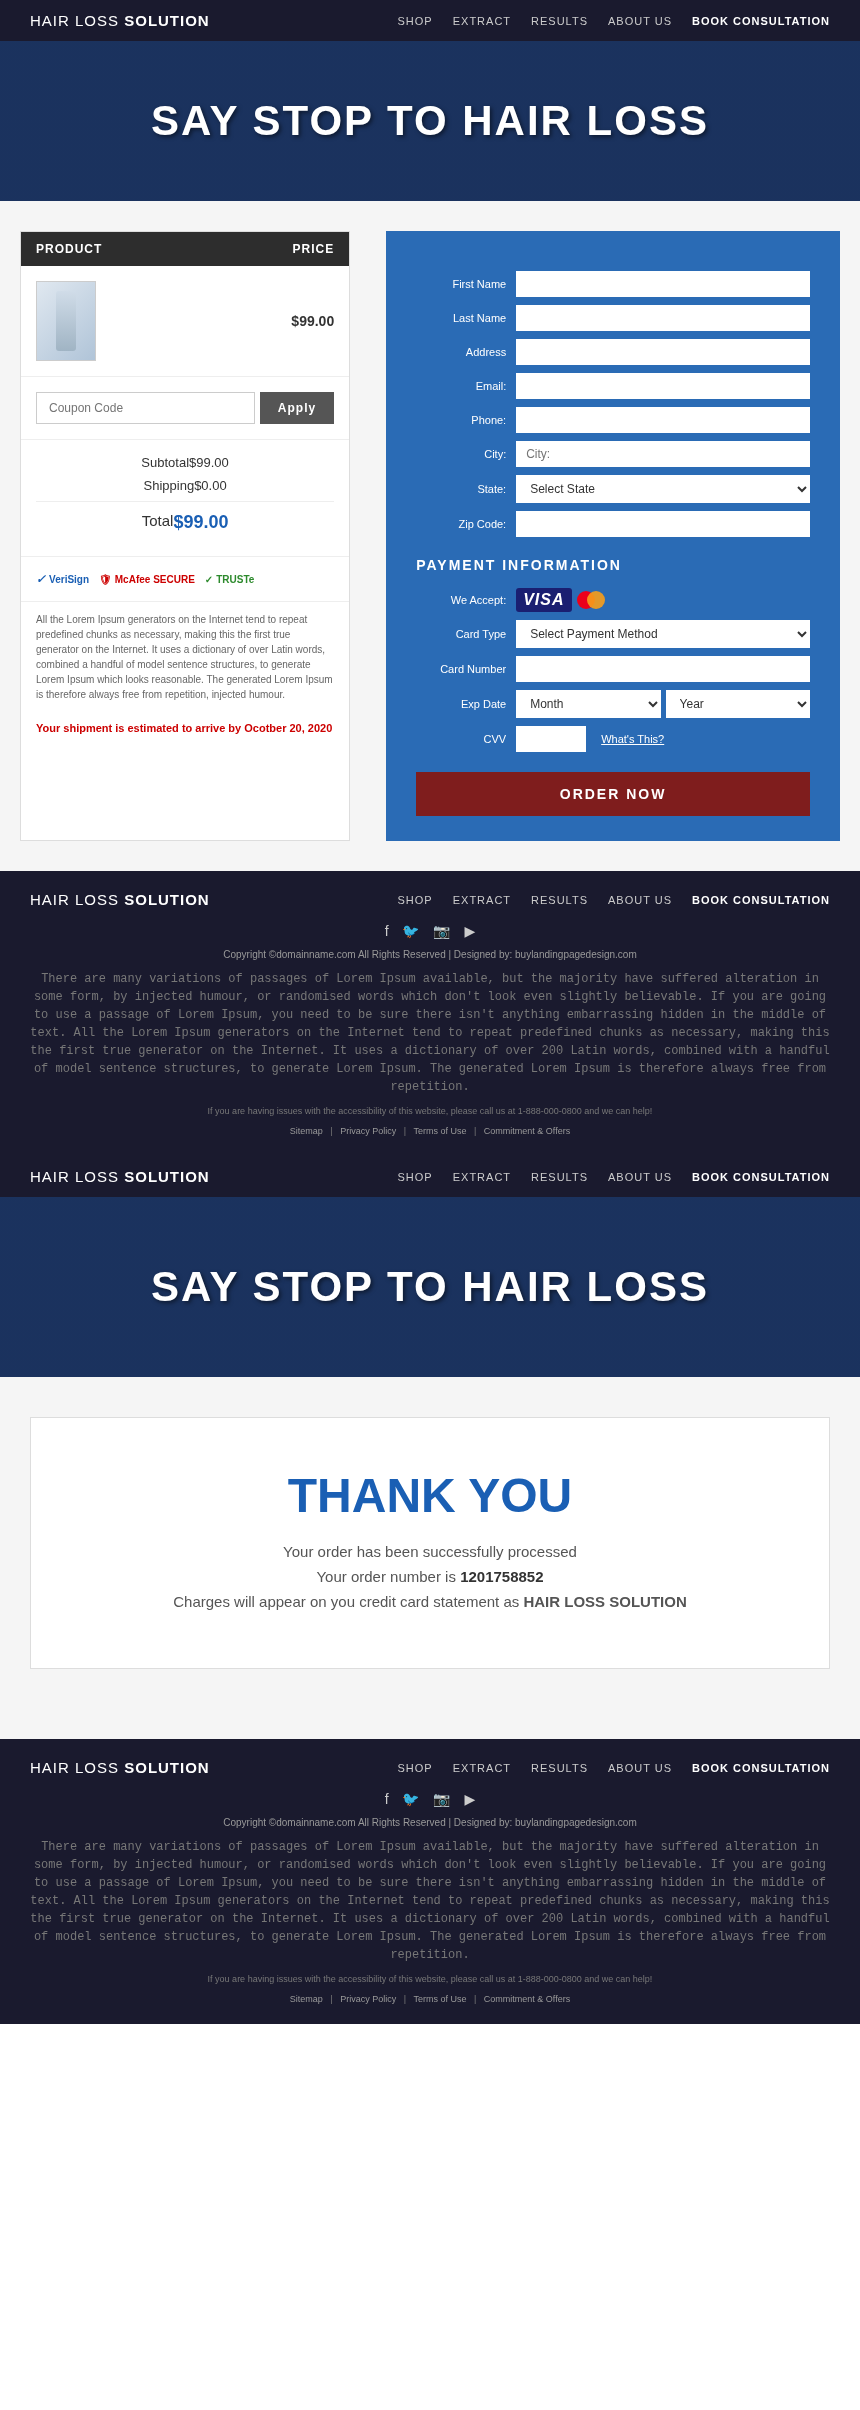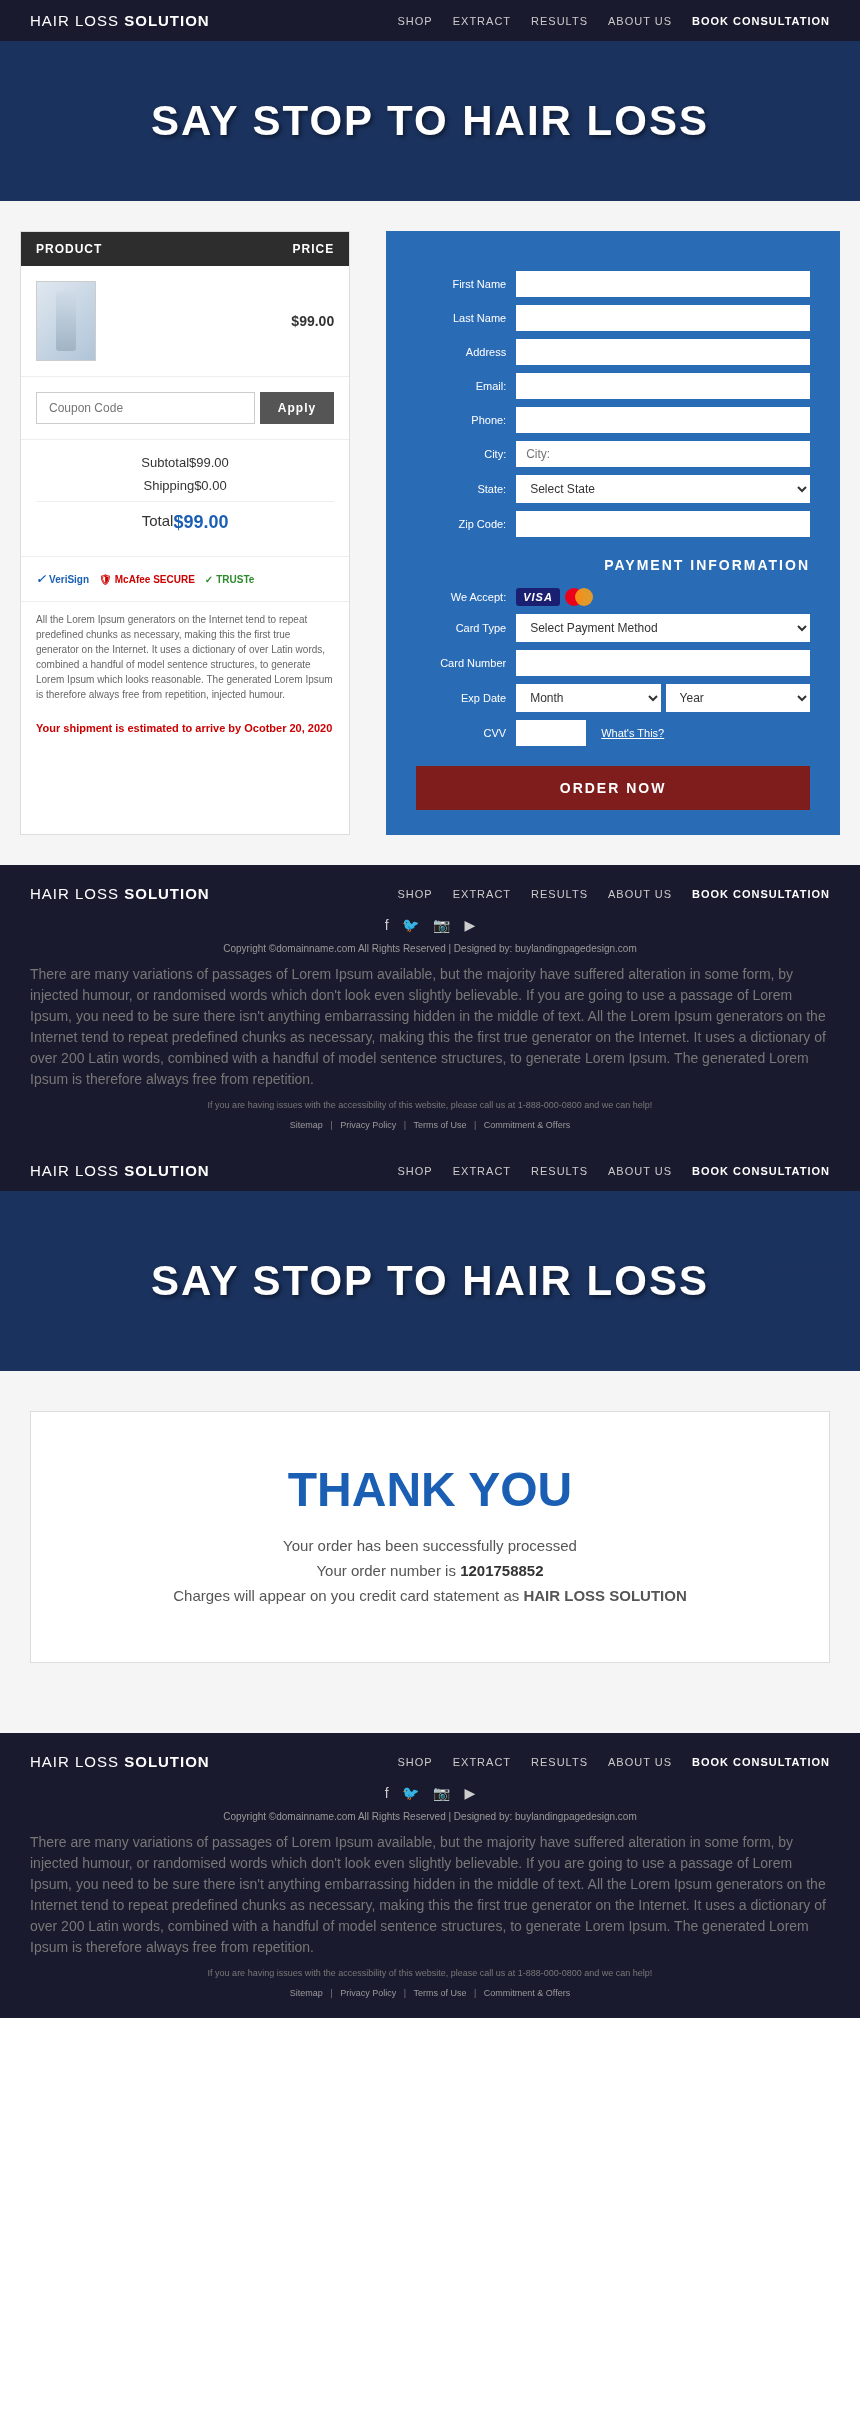--- a/index.html
+++ b/index.html
@@ -205,34 +205,34 @@
       color: #333;
     }
 
     .payment-section { margin-top: 20px; }
     .payment-title {
       font-size: 14px;
       font-weight: 900;
       letter-spacing: 2px;
       text-transform: uppercase;
       margin-bottom: 15px;
-      text-align: right;
+      text-align: left;
     }
 
     .we-accept {
       display: flex;
       align-items: center;
       gap: 10px;
       margin-bottom: 8px;
     }
     .card-icons { display: flex; gap: 5px; align-items: center; }
     .visa-icon {
       background: #1a1f71;
       color: #fff;
-      font-size: 11px;
+      font-size: 16px;
       font-weight: 900;
       padding: 3px 7px;
       border-radius: 3px;
       font-style: italic;
       letter-spacing: 1px;
     }
     .mc-icon {
       position: relative;
       display: inline-block;
       width: 28px;
@@ -276,25 +276,26 @@
       justify-content: space-between;
       margin-bottom: 15px;
     }
     .footer-copyright {
       text-align: center;
       color: #999;
       font-size: 10px;
       margin-bottom: 10px;
     }
     .footer-lorem {
-      font-size: 14px;
+      font-size: 12px;
       color: #777;
       line-height: 1.5;
-      text-align: left;
+      text-align: center;
       margin-bottom: 10px;
+      font-family: Liberation Mono, monospace;
     }
     .footer-accessibility {
       text-align: center;
       font-size: 9px;
       color: #777;
       margin-bottom: 10px;
     }
     .footer-links {
       text-align: center;
       font-size: 9px;

